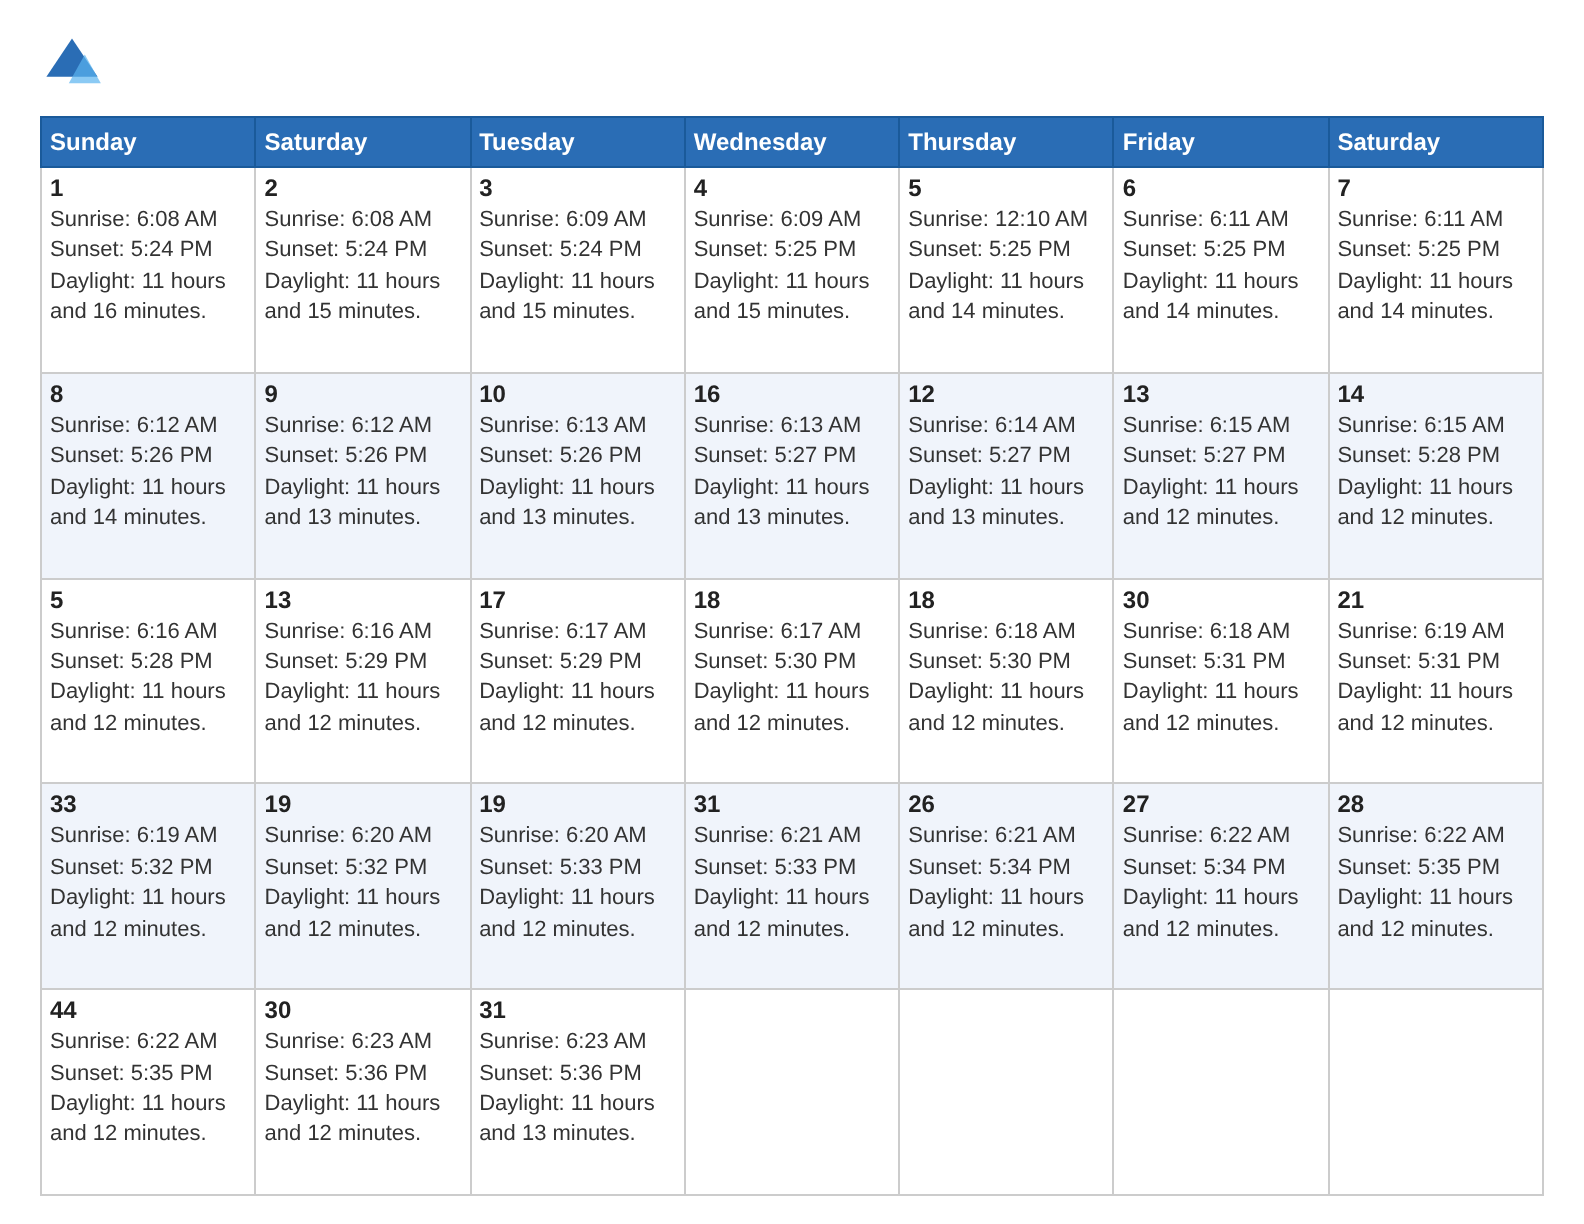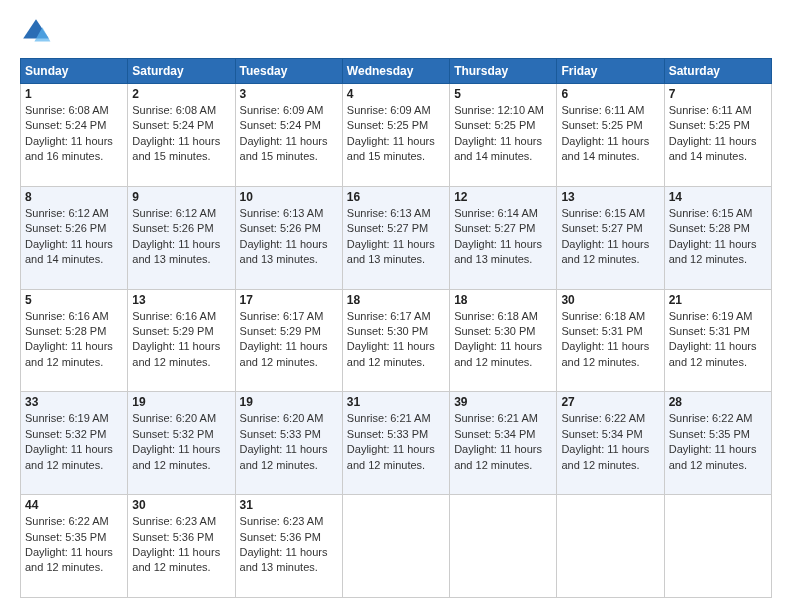--- a/index.html
+++ b/index.html
@@ -236,21 +236,21 @@
           </td>
           <td>
             <span class="day-num">19</span>
             <div class="day-info"><span>Sunrise: 6:20 AM</span><br><span>Sunset: 5:33 PM</span><br><span>Daylight: 11 hours and 12 minutes.</span></div>
           </td>
           <td>
             <span class="day-num">31</span>
             <div class="day-info"><span>Sunrise: 6:21 AM</span><br><span>Sunset: 5:33 PM</span><br><span>Daylight: 11 hours and 12 minutes.</span></div>
           </td>
           <td>
-            <span class="day-num">39</span>
+            <span class="day-num">26</span>
             <div class="day-info"><span>Sunrise: 6:21 AM</span><br><span>Sunset: 5:34 PM</span><br><span>Daylight: 11 hours and 12 minutes.</span></div>
           </td>
           <td>
             <span class="day-num">27</span>
             <div class="day-info"><span>Sunrise: 6:22 AM</span><br><span>Sunset: 5:34 PM</span><br><span>Daylight: 11 hours and 12 minutes.</span></div>
           </td>
           <td>
             <span class="day-num">28</span>
             <div class="day-info"><span>Sunrise: 6:22 AM</span><br><span>Sunset: 5:35 PM</span><br><span>Daylight: 11 hours and 12 minutes.</span></div>
           </td>

